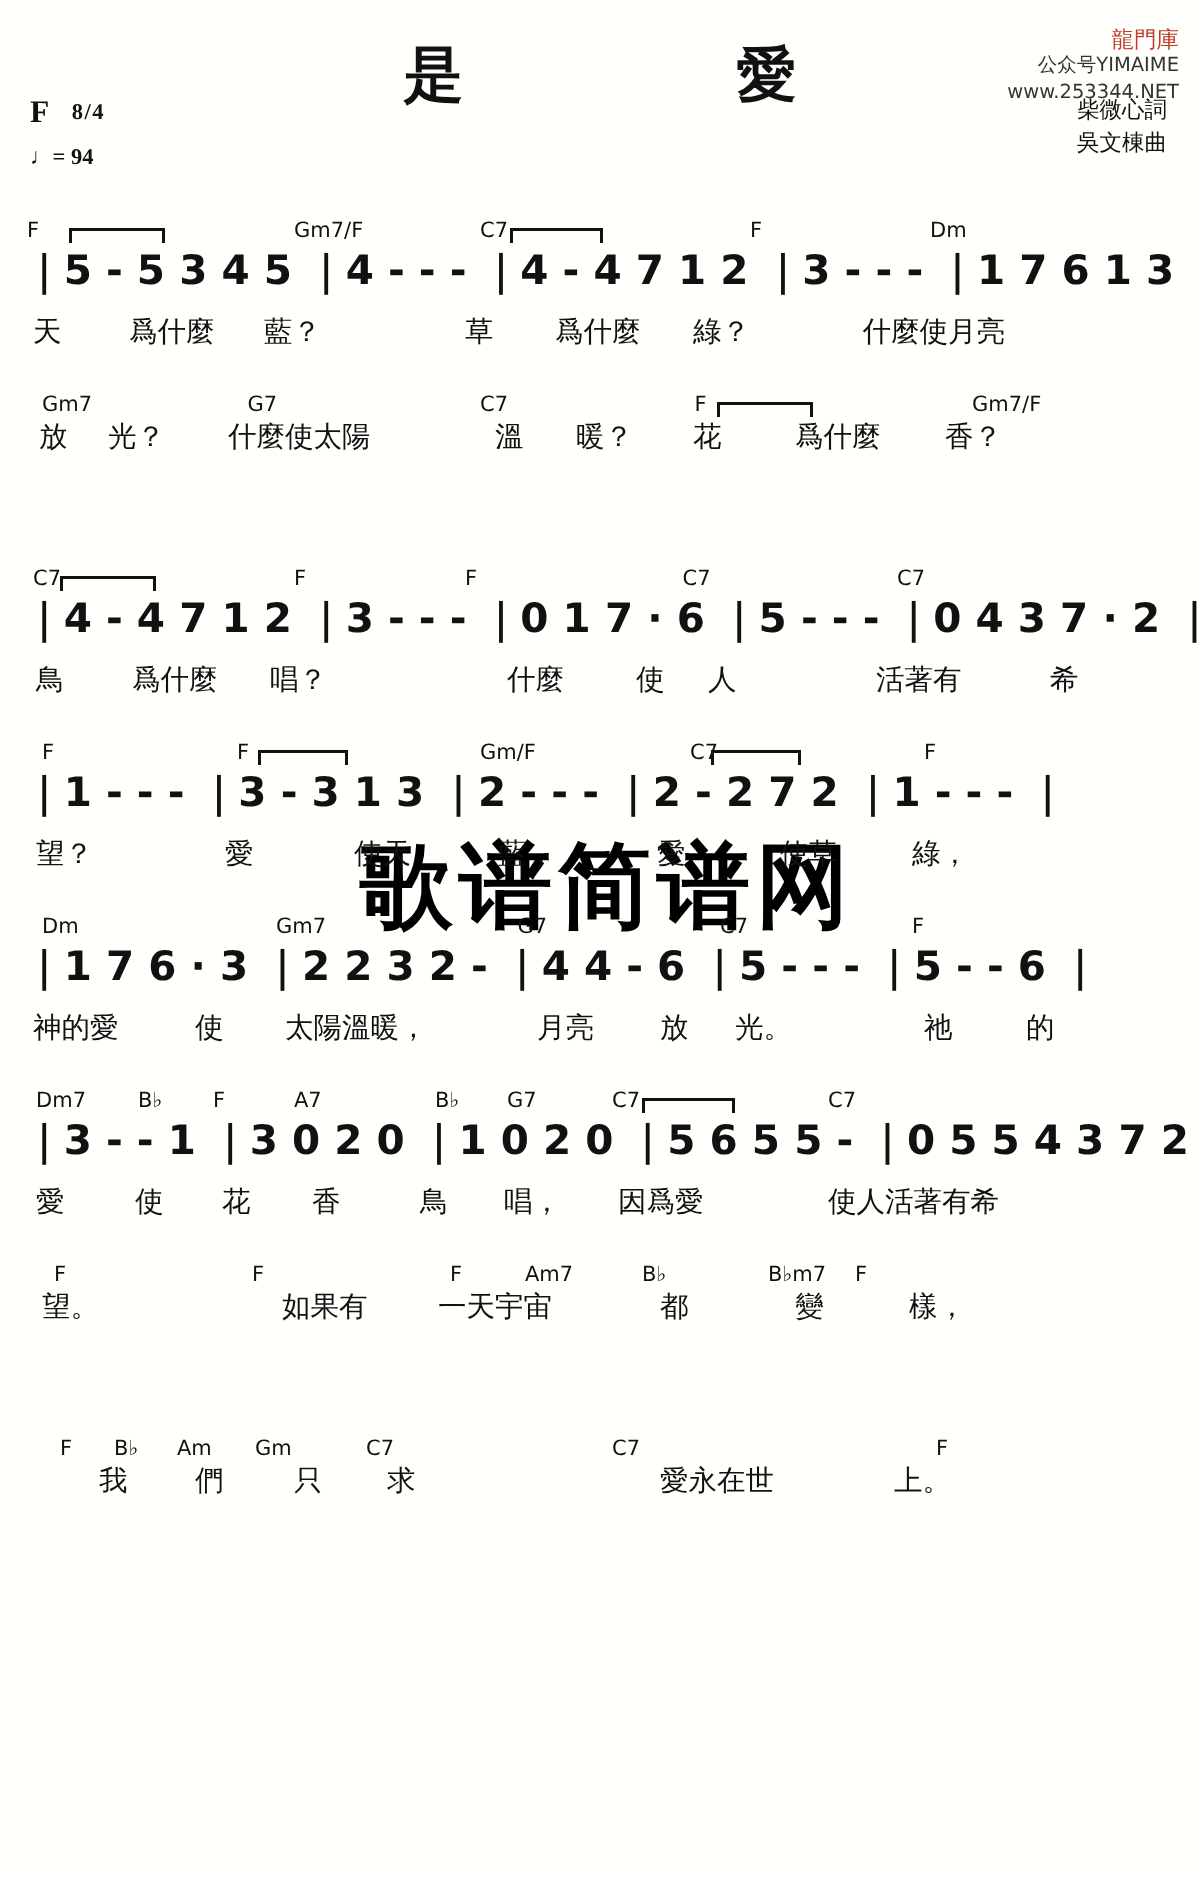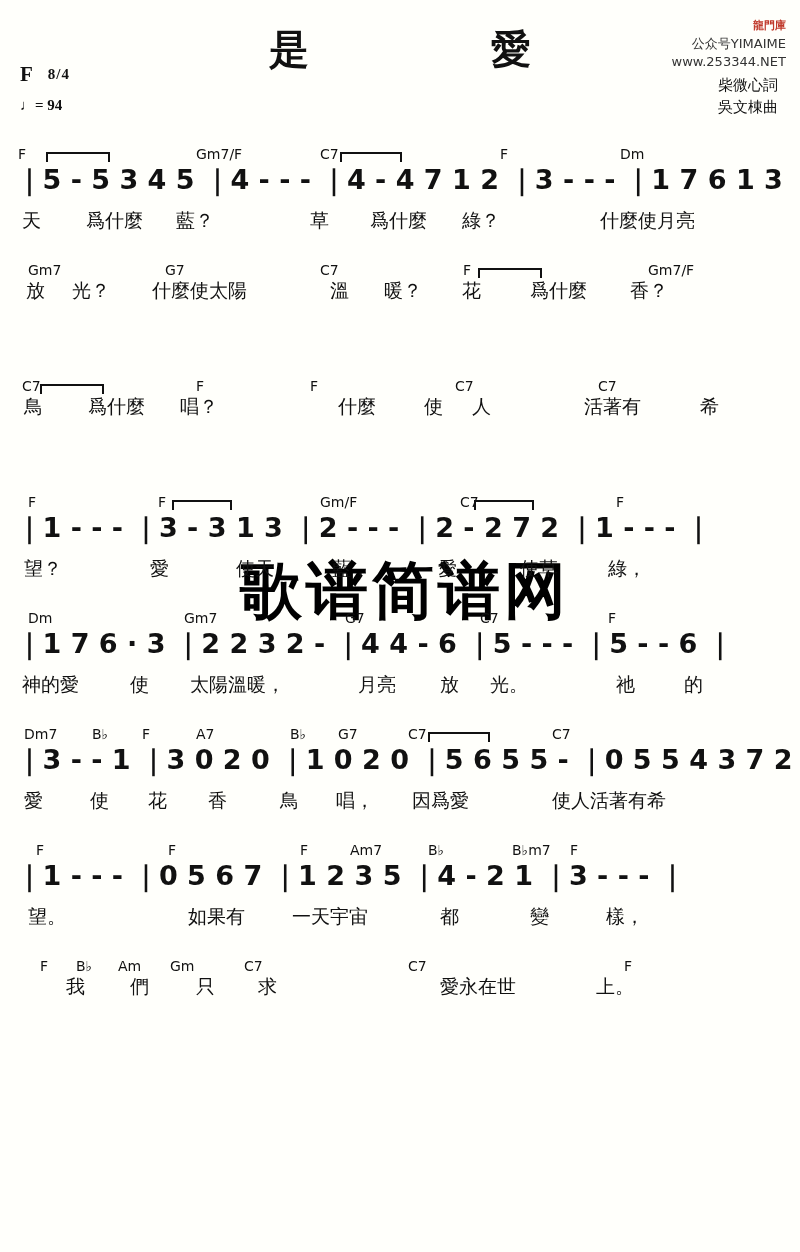--- a/index.html
+++ b/index.html
@@ -83,21 +83,20 @@
     white-space: nowrap;
   }
   .meta-right {
     position: absolute;
     right: 22px;
     top: 62px;
     text-align: left;
     font-family: "DejaVu Sans", sans-serif;
     font-size: 15px;
     line-height: 22px;
-    margin-top: 12px;
   }
 
   .systems {
     position: absolute;
     top: 140px;
     left: 0;
     width: 800px;
   }
   .system {
     position: relative;
@@ -149,22 +148,22 @@
     right: 14px;
     bottom: 6px;
     text-align: right;
     font-family: "DejaVu Sans", sans-serif;
     font-size: 13px;
     line-height: 18px;
     color: #333;
   }
   .footer-right .red {
     color: #c0392b;
-    font-weight: bold;
-    font-size: 11px;
+    font-weight: normal;
+    font-size: 15px;
   }
 </style>
 </head>
 <body>
 
 <div class="page">
 
   <div class="watermark">
     <div class="wm-big">歌谱简谱网</div>
   </div>
@@ -197,21 +196,21 @@
           <span class="tie" style="left:340px;top:12px;width:58px"></span>
         </div>
         <div class="notesrow">｜5 - 5 3 4 5 ｜4 - - - ｜4 - 4 7 1 2 ｜3 - - - ｜1 7 6 1 3 ｜</div>
         <div class="lyricrow">
           <span class="ly" style="left:22px">天</span>
           <span class="ly" style="left:86px">爲什麼</span>
           <span class="ly" style="left:176px">藍？</span>
           <span class="ly" style="left:310px">草</span>
           <span class="ly" style="left:370px">爲什麼</span>
           <span class="ly" style="left:462px">綠？</span>
-          <span class="ly" style="left:600px">什麼使月亮</span>
+          <span class="ly" style="left:575px">什麼使月亮</span>
         </div>
       </div>
 
       <div class="system">
         <div class="chordrow">
           <span class="chord" style="left:28px">Gm7</span>
           <span class="chord" style="left:165px">G7</span>
           <span class="chord" style="left:320px">C7</span>
           <span class="chord" style="left:463px">F</span>
           <span class="chord" style="left:648px">Gm7/F</span>
@@ -231,20 +230,21 @@
 
       <div class="system">
         <div class="chordrow">
           <span class="chord" style="left:22px">C7</span>
           <span class="chord" style="left:196px">F</span>
           <span class="chord" style="left:310px">F</span>
           <span class="chord" style="left:455px">C7</span>
           <span class="chord" style="left:598px">C7</span>
           <span class="tie" style="left:40px;top:12px;width:60px"></span>
         </div>
+        <div class="notesrow">｜4 - 4 7 1 2 ｜3 - - - ｜0 1 7 · 6 ｜5 - - - ｜0 4 3 7 · 2 ｜</div>
         <div class="lyricrow">
           <span class="ly" style="left:24px">鳥</span>
           <span class="ly" style="left:88px">爲什麼</span>
           <span class="ly" style="left:180px">唱？</span>
           <span class="ly" style="left:338px">什麼</span>
           <span class="ly" style="left:424px">使</span>
           <span class="ly" style="left:472px">人</span>
           <span class="ly" style="left:584px">活著有</span>
           <span class="ly" style="left:700px">希</span>
         </div>
@@ -321,21 +321,20 @@
       <div class="system">
         <div class="chordrow">
           <span class="chord" style="left:36px">F</span>
           <span class="chord" style="left:168px">F</span>
           <span class="chord" style="left:300px">F</span>
           <span class="chord" style="left:350px">Am7</span>
           <span class="chord" style="left:428px">B♭</span>
           <span class="chord" style="left:512px">B♭m7</span>
           <span class="chord" style="left:570px">F</span>
         </div>
-        <div class="notesrow">｜1 - - - ｜0 5 6 7 ｜1 2 3 5 ｜4 - 2 1 ｜3 - - - ｜</div>
         <div class="lyricrow">
           <span class="ly" style="left:28px">望。</span>
           <span class="ly" style="left:188px">如果有</span>
           <span class="ly" style="left:292px">一天宇宙</span>
           <span class="ly" style="left:440px">都</span>
           <span class="ly" style="left:530px">變</span>
           <span class="ly" style="left:606px">樣，</span>
         </div>
       </div>
 

